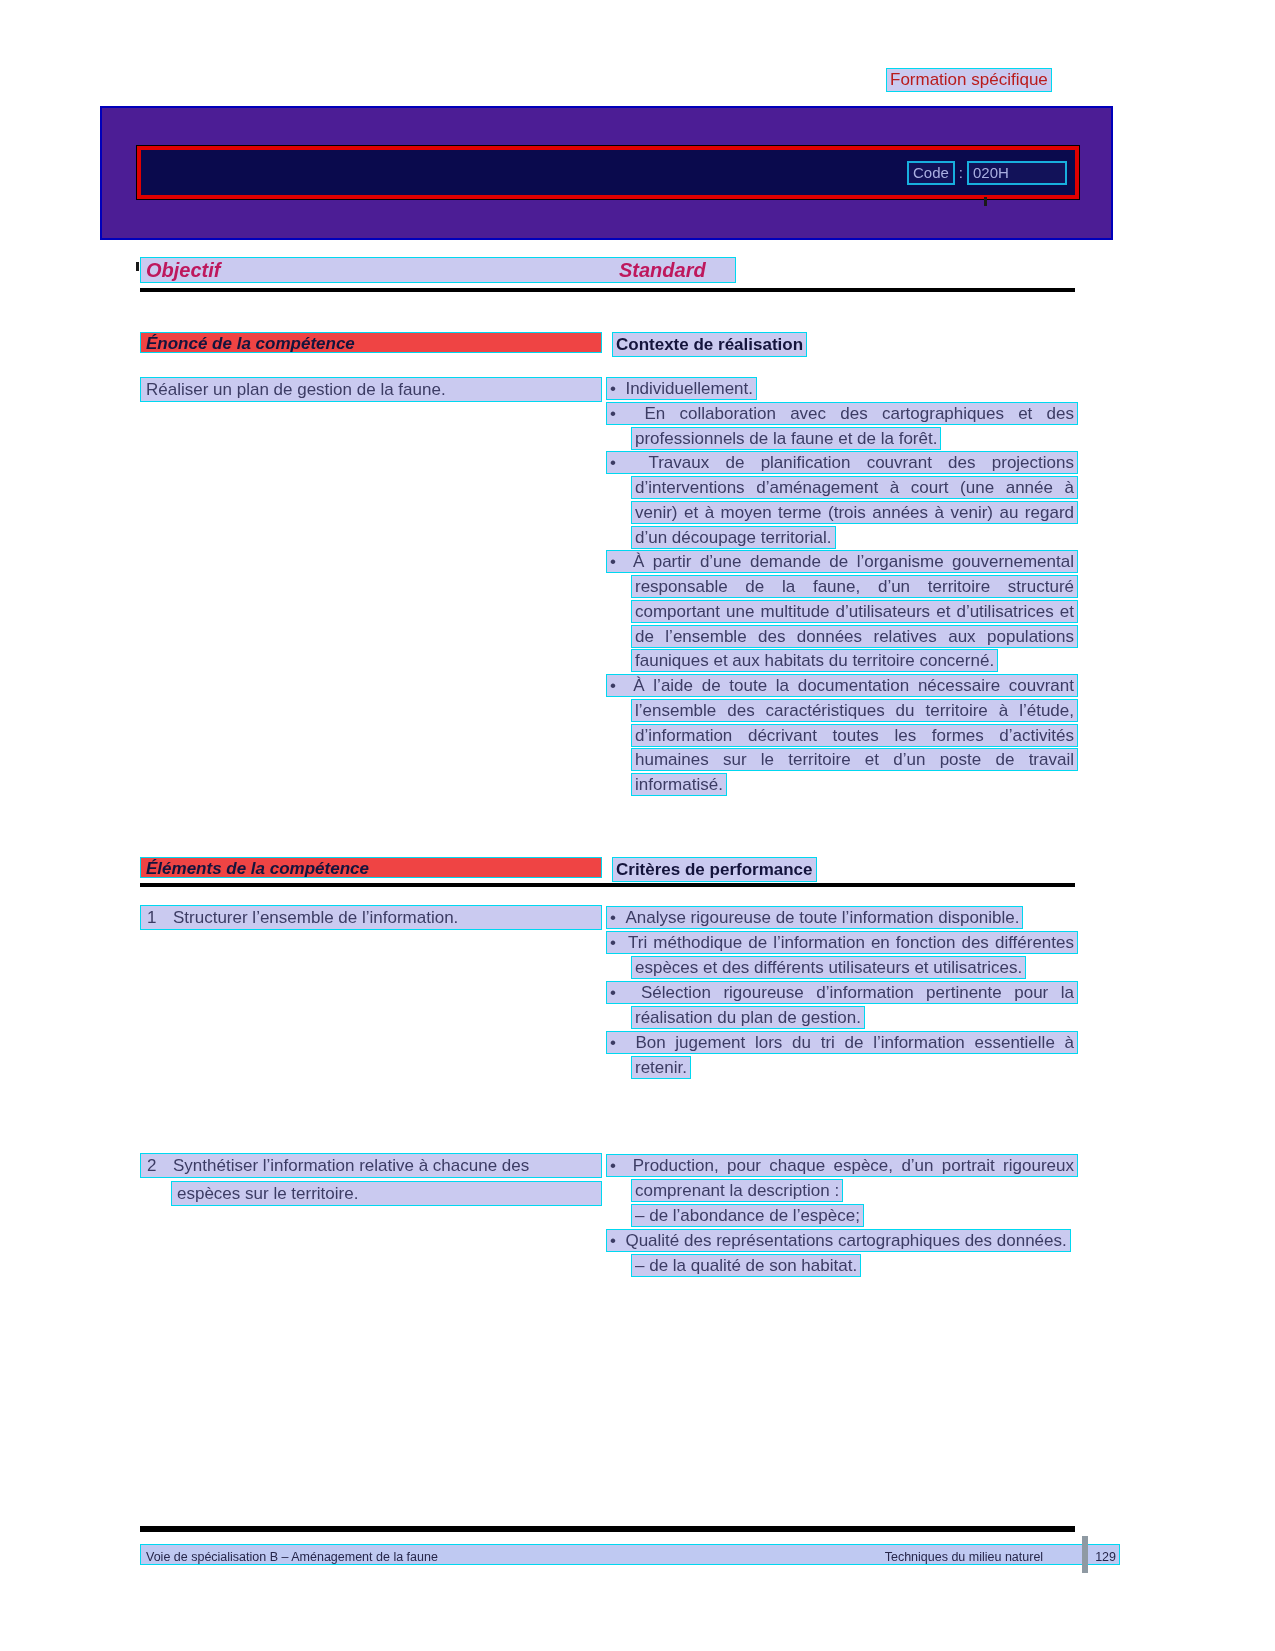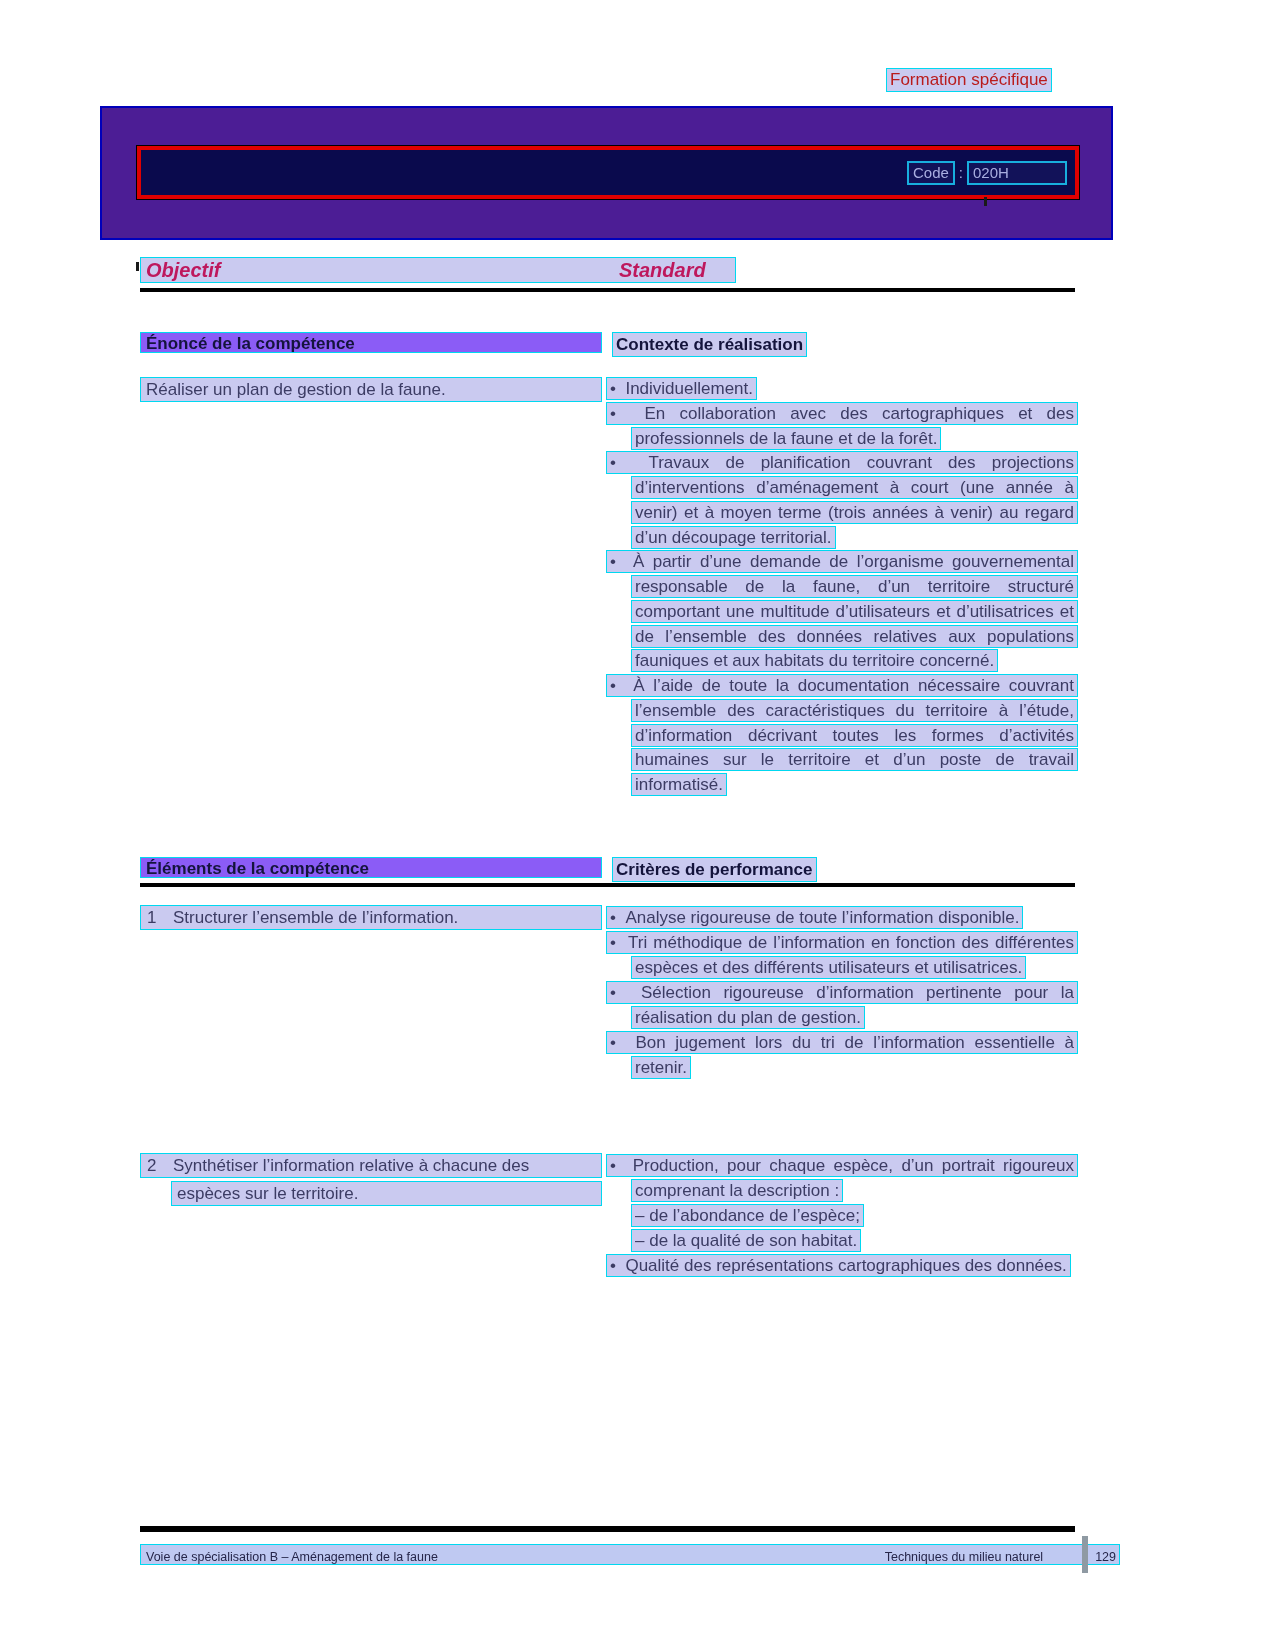--- a/index.html
+++ b/index.html
@@ -12,22 +12,23 @@
   
   .hl{
     background:#cacaf0;
     border:1.5px solid #00d8f0;
     padding:1px 3px;
     -webkit-box-decoration-break:clone;
     box-decoration-break:clone;
   }
   .hl-block{
     display:block;
-    background:#8b5cf6;
+    background:#ef4444;
     border:1.5px solid #00d8f0;
+    font-style:italic;
   }
   .heading{font-weight:bold;color:#14143c;font-size:17px;}
   
   #program-label{left:886px;top:68px;font-size:17px;color:#b91c1c;}
   
   #panel{
     left:100px;top:106px;width:1009px;height:130px;
     background:#4c1d95;border:2px solid #0000bb;
   }
   #banner{
@@ -159,22 +160,22 @@
   <span class="line-box">
     <span class="num">2</span>
     <span class="txt-ind">Synthétiser l’information relative à chacune des</span>
   </span>
   <span class="line-box cont">espèces sur le territoire.</span>
 </div>
 
 <div id="crit-list-2" class="abs crit-col">
   <div class="crit b-dot"><span class="hl">Production, pour chaque espèce, d’un portrait rigoureux comprenant la description :</span></div>
   <div class="crit b-dash"><span class="hl">de l’abondance de l’espèce;</span></div>
+  <div class="crit b-dot"><span class="hl">Qualité des représentations cartographiques des données.</span></div>
   <div class="crit b-dash"><span class="hl">de la qualité de son habitat.</span></div>
-  <div class="crit b-dot"><span class="hl">Qualité des représentations cartographiques des données.</span></div>
 </div>
 
 <div id="rule-footer" class="abs rule"></div>
 <div id="footer-bar" class="abs">
   <span id="footer-left">Voie de spécialisation B – Aménagement de la faune</span>
   <span id="footer-spacer"></span>
   <span id="footer-right">Techniques du milieu naturel</span>
   <span id="footer-page">129</span>
 </div>
 <div id="footer-caret" class="abs"></div>

